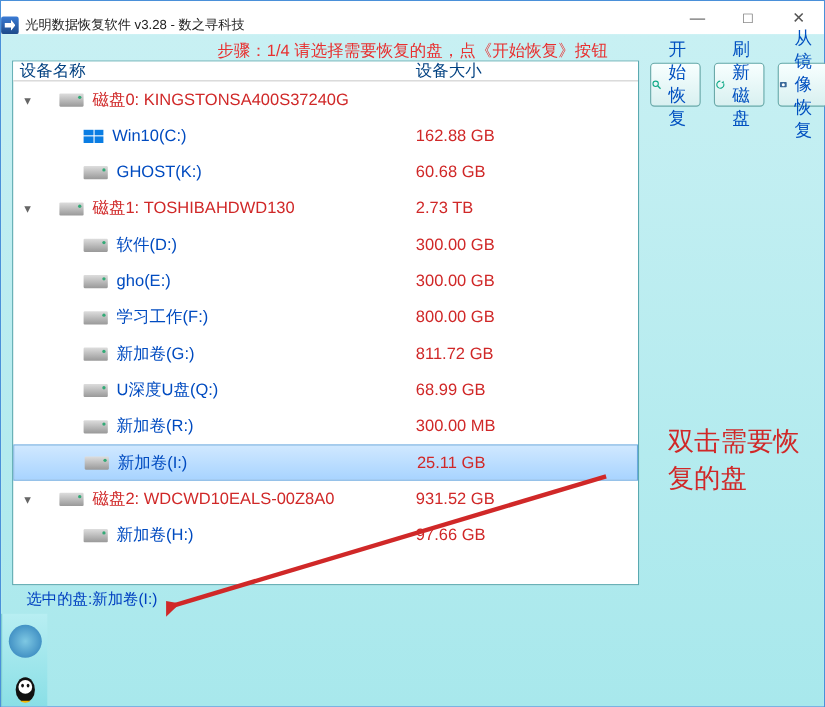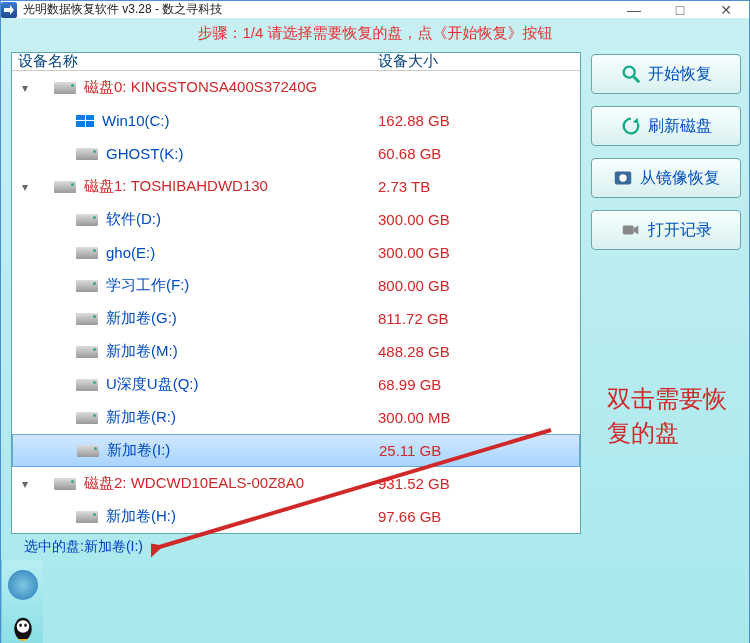--- a/index.html
+++ b/index.html
@@ -5,41 +5,41 @@
   * { box-sizing: border-box; margin: 0; padding: 0; }
   html, body { width: 750px; height: 643px; font-family: "Microsoft YaHei", Tahoma, sans-serif; font-size: 14px; overflow: hidden; }
   .window { width: 750px; height: 643px; border: 1px solid #4a90d9; display: flex; flex-direction: column; background: #fff; position: relative; }
   .titlebar { height: 30px; background: #fff; display: flex; align-items: flex-end; padding-left: 0; }
   .titlebar .app-icon { width: 16px; height: 16px; background: linear-gradient(#3a7bd5,#1e4a8a); border-radius: 2px; margin-right: 6px; position: relative; }
   .titlebar .app-icon::after { content:""; position:absolute; inset:3px; background:#fff; clip-path: polygon(0 30%,60% 30%,60% 0,100% 50%,60% 100%,60% 70%,0 70%); }
   .titlebar .title { flex: 1; color: #222; font-size: 12px; }
   .winbtns { display: flex; height: 100%; }
   .winbtn { width: 46px; height: 100%; display: flex; align-items: center; justify-content: center; color: #555; font-size: 14px; }
   .client { flex: 1; background: linear-gradient(#c8f0f3,#a8e8ec); display: flex; flex-direction: column; position: relative; }
-  .stepbar { height: 34px; text-align: center; color: #e83030; font-size: 15px; padding-top: 6px; }
+  .stepbar { height: 24px; text-align: center; color: #e83030; font-size: 15px; padding-top: 6px; }
   .mid { flex: 1; display: flex; padding: 0 8px 0 10px; gap: 10px; position: relative; }
   .treebox { flex: 1; background: #fff; border: 1px solid #5aa9b0; display: flex; flex-direction: column; }
   .hdr { display: flex; border-bottom: 1px solid #ccc; background: #fff; font-size: 15px; color: #004080; height: 18px; align-items: center; padding-left: 6px; }
   .hdr .col1 { flex: 0 0 360px; }
   .hdr .col2 { flex: 1; }
   .list { flex: 1; overflow: auto; }
   .row { display: flex; align-items: center; height: 33px; padding-left: 6px; font-size: 15px; cursor: default; }
   .row .col1 { flex: 0 0 360px; display: flex; align-items: center; }
   .row .col2 { flex: 1; color: #d02828; }
   .row.disk .name { color: #d02828; }
   .row.part .name { color: #004bc0; }
   .row.selected { background: linear-gradient(#d0e8ff,#a8d4ff); border: 1px solid #6aa9e0; }
   .arrow { width: 14px; font-size: 12px; color: #666; display:inline-block; text-align:center; }
   .hdd { width: 22px; height: 12px; background: linear-gradient(#ddd,#999); border-radius: 1px; margin-right: 8px; position: relative; }
   .hdd::after { content:""; position:absolute; right:2px; top:2px; width:3px; height:3px; background:#3a7; border-radius:50%; }
   .winlogo { width: 18px; height: 12px; display: grid; grid-template: 1fr 1fr/1fr 1fr; gap:1px; margin-right:8px; }
   .winlogo span { background:#0a7de3; }
   .ind1 { width: 22px; display:inline-block; }
   .ind2 { width: 58px; display:inline-block; }
-  .sidebtns { width: 150px; display: flex; flex-direction: column; gap: 12px; padding-top: 2px; }
+  .sidebtns { width: 150px; display: flex; gap: 12px; padding-top: 2px; }
   .btn { height: 40px; border: 1px solid #6aa9a9; border-radius: 4px; background: linear-gradient(#f8ffff,#d8f0f0); display: flex; align-items: center; justify-content: center; gap: 6px; color: #0050c0; font-size: 16px; cursor: pointer; }
   .btn svg, .btn .bicon { width: 22px; height: 22px; }
   .rightbar { width: 42px; background: linear-gradient(#b8eef2,#8adfe6); border-left: 1px solid #7acbd0; display: flex; flex-direction: column; align-items: center; padding-top: 10px; gap: 14px; }
   .ricon { width: 30px; height: 30px; border-radius: 50%; display:flex; align-items:center; justify-content:center; }
   .statusbar { height: 26px; padding-left: 23px; color: #0040c0; font-size: 14px; display:flex; align-items:center; }
   .annot { position: absolute; right: 22px; top: 330px; color: #d02828; font-size: 24px; line-height: 1.4; pointer-events: none; }
   .arrow-svg { position: absolute; left: 150px; top: 370px; width: 420px; height: 140px; pointer-events: none; }
 </style>
 </head>
 <body>
@@ -127,28 +127,20 @@
               </div>
               <div class="col2">800.00 GB</div>
             </div>
             <div class="row part">
               <div class="col1">
                 <span class="ind2"></span>
                 <span class="hdd"></span>
                 <span class="name">新加卷(G:)</span>
               </div>
               <div class="col2">811.72 GB</div>
-            </div>
-            <div class="row part">
-              <div class="col1">
-                <span class="ind2"></span>
-                <span class="hdd"></span>
-                <span class="name">新加卷(M:)</span>
-              </div>
-              <div class="col2">488.28 GB</div>
             </div>
             <div class="row part">
               <div class="col1">
                 <span class="ind2"></span>
                 <span class="hdd"></span>
                 <span class="name">U深度U盘(Q:)</span>
               </div>
               <div class="col2">68.99 GB</div>
             </div>
             <div class="row part">

